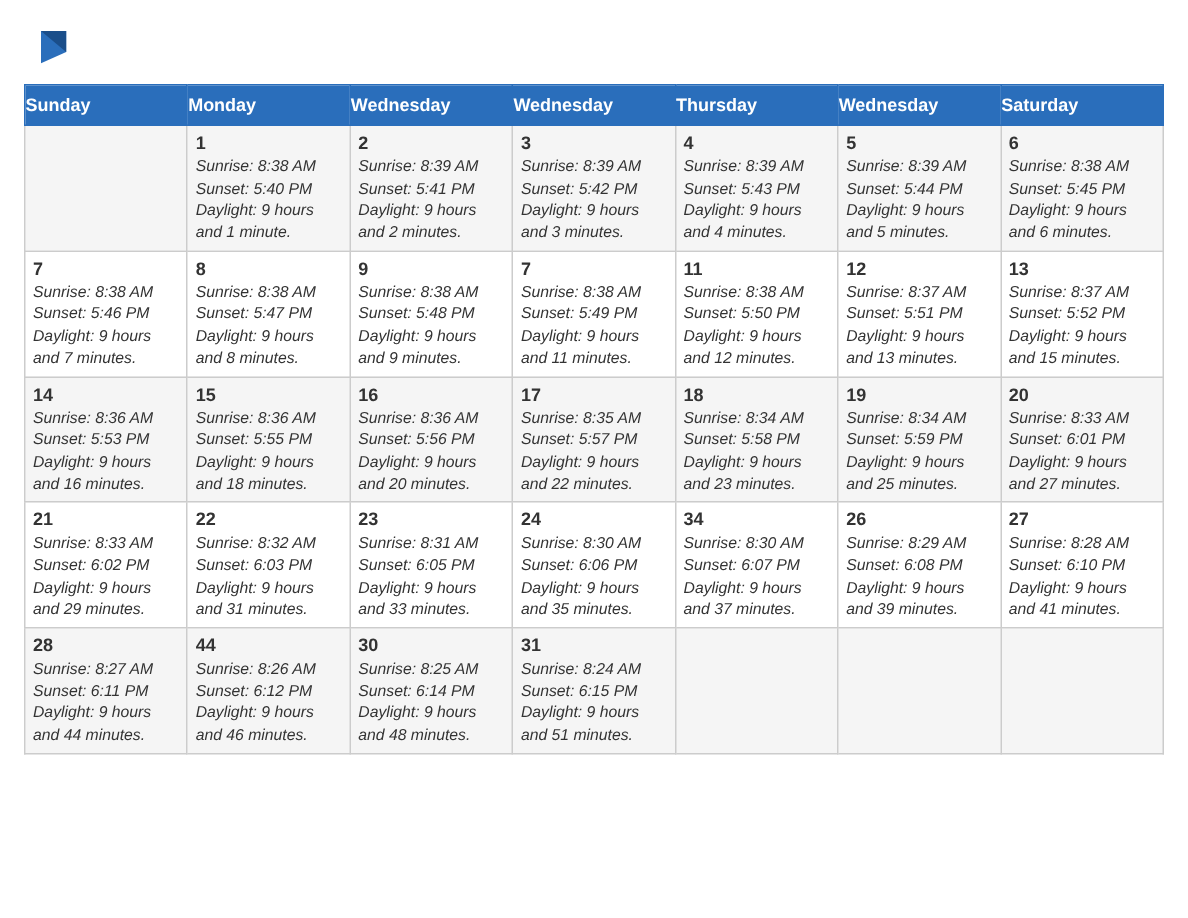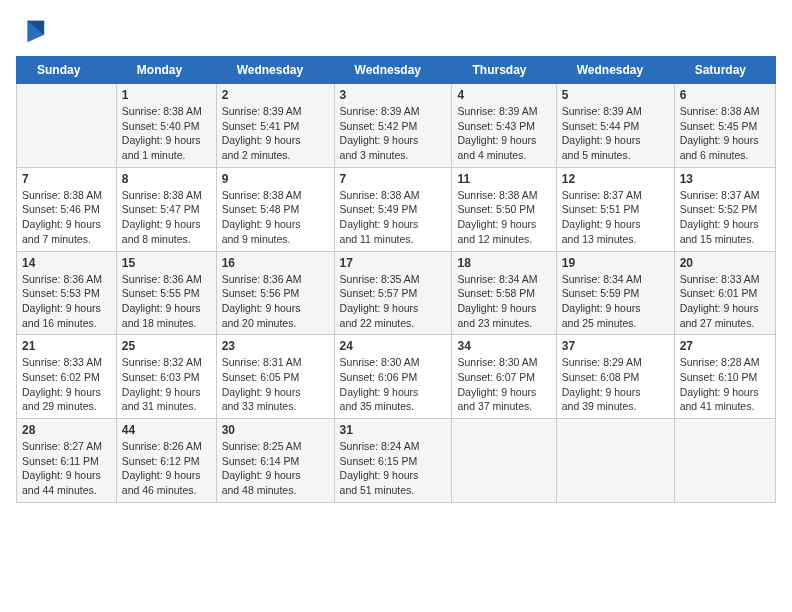--- a/index.html
+++ b/index.html
@@ -45,21 +45,21 @@
     table {
       width: 100%;
       border-collapse: collapse;
       font-size: 11px;
     }
     thead tr th {
       background: #2a6ebb;
       color: #fff;
       font-size: 12px;
       font-weight: bold;
-      padding: 6px 20px;
+      padding: 6px 0;
       text-align: left;
       border: 1px solid #2a6ebb;
     }
     tbody tr td {
       border: 1px solid #ccc;
       vertical-align: top;
       padding: 4px 5px;
       min-height: 70px;
       height: 80px;
       color: #333;
@@ -73,20 +73,21 @@
     .day-number {
       font-weight: bold;
       font-size: 12px;
       margin-bottom: 2px;
       display: block;
     }
     .day-info {
       font-size: 10.5px;
       line-height: 1.4;
       color: #333;
+      font-style: italic;
     }
   </style>
 </head>
 <body>
 
 <div class="header">
   <div class="logo">
     <div>
       <div style="display:flex;align-items:center;">
         <span class="logo-text">
@@ -204,37 +205,37 @@
           <span class="day-number">20</span>
           <div class="day-info">Sunrise: 8:33 AM<br>Sunset: 6:01 PM<br>Daylight: 9 hours<br>and 27 minutes.</div>
         </td>
       </tr>
       <tr>
         <td>
           <span class="day-number">21</span>
           <div class="day-info">Sunrise: 8:33 AM<br>Sunset: 6:02 PM<br>Daylight: 9 hours<br>and 29 minutes.</div>
         </td>
         <td>
-          <span class="day-number">25</span>
+          <span class="day-number">22</span>
           <div class="day-info">Sunrise: 8:32 AM<br>Sunset: 6:03 PM<br>Daylight: 9 hours<br>and 31 minutes.</div>
         </td>
         <td>
           <span class="day-number">23</span>
           <div class="day-info">Sunrise: 8:31 AM<br>Sunset: 6:05 PM<br>Daylight: 9 hours<br>and 33 minutes.</div>
         </td>
         <td>
           <span class="day-number">24</span>
           <div class="day-info">Sunrise: 8:30 AM<br>Sunset: 6:06 PM<br>Daylight: 9 hours<br>and 35 minutes.</div>
         </td>
         <td>
           <span class="day-number">34</span>
           <div class="day-info">Sunrise: 8:30 AM<br>Sunset: 6:07 PM<br>Daylight: 9 hours<br>and 37 minutes.</div>
         </td>
         <td>
-          <span class="day-number">37</span>
+          <span class="day-number">26</span>
           <div class="day-info">Sunrise: 8:29 AM<br>Sunset: 6:08 PM<br>Daylight: 9 hours<br>and 39 minutes.</div>
         </td>
         <td>
           <span class="day-number">27</span>
           <div class="day-info">Sunrise: 8:28 AM<br>Sunset: 6:10 PM<br>Daylight: 9 hours<br>and 41 minutes.</div>
         </td>
       </tr>
       <tr>
         <td>
           <span class="day-number">28</span>

